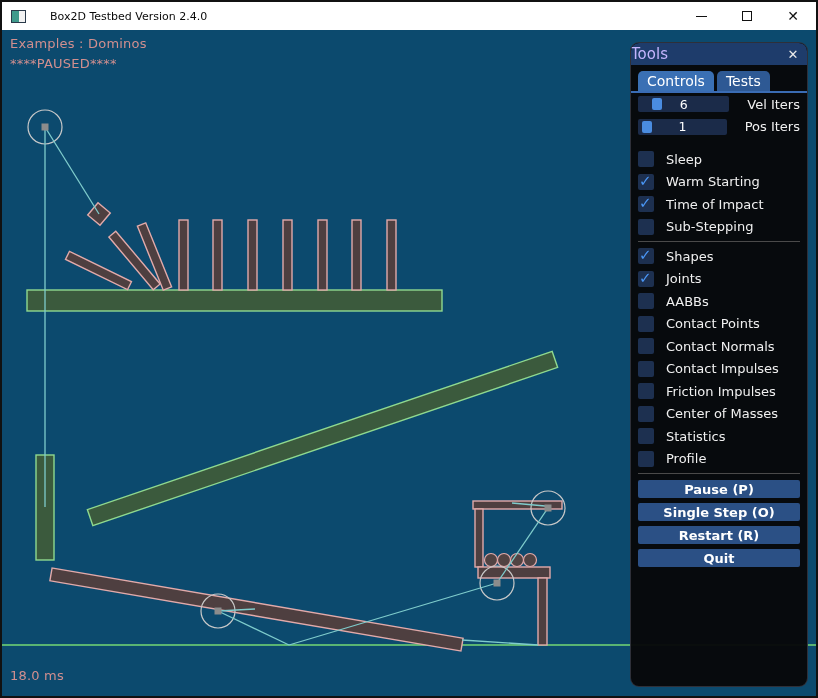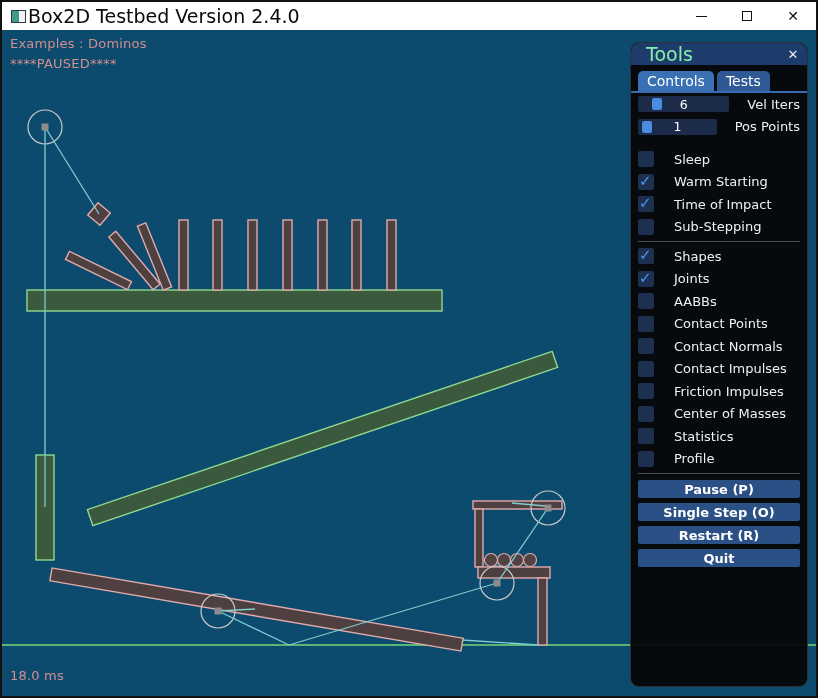--- a/index.html
+++ b/index.html
@@ -1,54 +1,54 @@
 <!DOCTYPE html>
 <html><head>
 <meta charset="utf-8">
 <style>
   html,body{margin:0;padding:0;background:#1b1b1b;}
   *{box-sizing:border-box;font-family:"DejaVu Sans","Liberation Sans",sans-serif;}
   .window{position:relative;width:818px;height:698px;background:#333333;border:2px solid #111;overflow:hidden;}
   
   .titlebar{position:absolute;left:0;top:0;width:814px;height:28px;background:#ffffff;display:flex;align-items:center;}
   .app-icon{width:15px;height:13px;margin-left:9px;border:1px solid #2a3a4a;background:linear-gradient(90deg,#3f9a8c 0 55%,#f2f2f2 55%);}
-  .titlebar .title{margin-left:2px;font-size:19px;color:#0a0a0a;}
+  .titlebar .title{margin-left:24px;font-size:11px;color:#0a0a0a;}
   .win-btn{position:absolute;top:0;width:46px;height:28px;display:flex;align-items:center;justify-content:center;cursor:pointer;}
   .win-btn.min{right:92px;} .win-btn.max{right:46px;} .win-btn.close{right:0;}
   .min-glyph{width:11px;height:0;border-top:1.6px solid #111;}
   .max-glyph{width:10px;height:10px;border:1.4px solid #111;}
   .close-glyph{font-size:14px;color:#111;line-height:1;}
   
   .scene-wrap{position:absolute;left:0;top:28px;width:814px;height:666px;background:#0c4a6e;}
   svg{position:absolute;left:0;top:0;}
   .hud{position:absolute;font-size:13px;letter-spacing:.2px;}
   
   .panel{position:absolute;left:628px;top:40px;width:178px;height:645px;background:rgba(7,7,9,0.96);
          border:1px solid rgba(120,120,140,.35);border-radius:9px;overflow:hidden;color:#ededed;font-size:13px;}
   .panel-header{position:absolute;left:0;top:0;right:0;height:22px;background:#1e3c6b;display:flex;align-items:center;
                 border-radius:8px 8px 0 0;}
-  .panel-title{margin-left:15px;font-size:19px;color:#86efac;}
+  .panel-title{margin-left:0;font-size:15px;color:#c4b5fd;}
   .panel-close{position:absolute;right:5px;top:2px;width:18px;height:18px;display:flex;align-items:center;justify-content:center;
                color:#eaeaea;font-size:13px;cursor:pointer;}
   .tabbar{position:absolute;left:7px;top:28px;height:20px;display:flex;gap:3px;}
   .tab{height:20px;padding:0 9px;display:flex;align-items:center;border-radius:5px 5px 0 0;font-size:14px;color:#fff;cursor:pointer;}
   .tab.active{background:#3a70b4;} .tab.inactive{background:#2e5994;}
   .tab-underline{position:absolute;left:0;top:48px;right:0;height:2px;background:#3a6cb4;}
   .content{position:absolute;left:7px;top:53px;right:7px;}
   .slider-row{display:flex;align-items:center;height:16px;margin-bottom:6.5px;}
   .slider-track{position:relative;width:114px;height:16px;background:#1b2b49;border-radius:2px;}
   .slider-grab{position:absolute;top:2px;bottom:2px;width:10px;background:#4a8ce0;border-radius:2px;}
   .slider-val{position:absolute;left:0;right:0;top:0;bottom:0;display:flex;align-items:center;justify-content:center;
               font-size:12.5px;color:#fff;}
   .row-label{margin-left:18px;font-size:13px;color:#f0f0f0;white-space:nowrap;}
   .gap{height:10px;}
   .check-row{display:flex;align-items:center;height:16px;margin-bottom:6.5px;cursor:pointer;}
   .check-box{position:relative;width:16px;height:16px;background:#1d3050;border-radius:2px;flex:0 0 16px;}
   .check-box .mark{position:absolute;left:1px;top:-2px;font-size:15px;font-weight:bold;color:#4a96f5;}
-  .check-label{margin-left:20px;font-size:13px;color:#f0f0f0;white-space:nowrap;}
+  .check-label{margin-left:12px;font-size:13px;color:#f0f0f0;white-space:nowrap;}
   .separator{height:1px;background:#4a4a4a;margin:6px 0 6px 0;}
   .btn{height:18px;margin-bottom:5px;background:#2b5085;border-radius:2px;display:flex;align-items:center;justify-content:center;
        font-size:13px;color:#fff;cursor:pointer;font-weight:bold;}
 </style>
 </head>
 <body>
 
 <div class="window">
 
   <div class="titlebar">
@@ -130,21 +130,21 @@
               <div class="slider-grab" style="left: 14px;"></div>
               <div class="slider-val">6</div>
             </div>
             <span class="row-label">Vel Iters</span>
           </div>
           <div class="slider-row">
             <div class="slider-track">
               <div class="slider-grab" style="left: 4px;"></div>
               <div class="slider-val">1</div>
             </div>
-            <span class="row-label">Pos Points</span>
+            <span class="row-label">Pos Iters</span>
           </div>
         </div>
       <div class="gap"></div>
       <div id="checks">
           <div class="check-row">
             <div class="check-box"></div>
             <span class="check-label">Sleep</span>
           </div>
           <div class="check-row">
             <div class="check-box">

